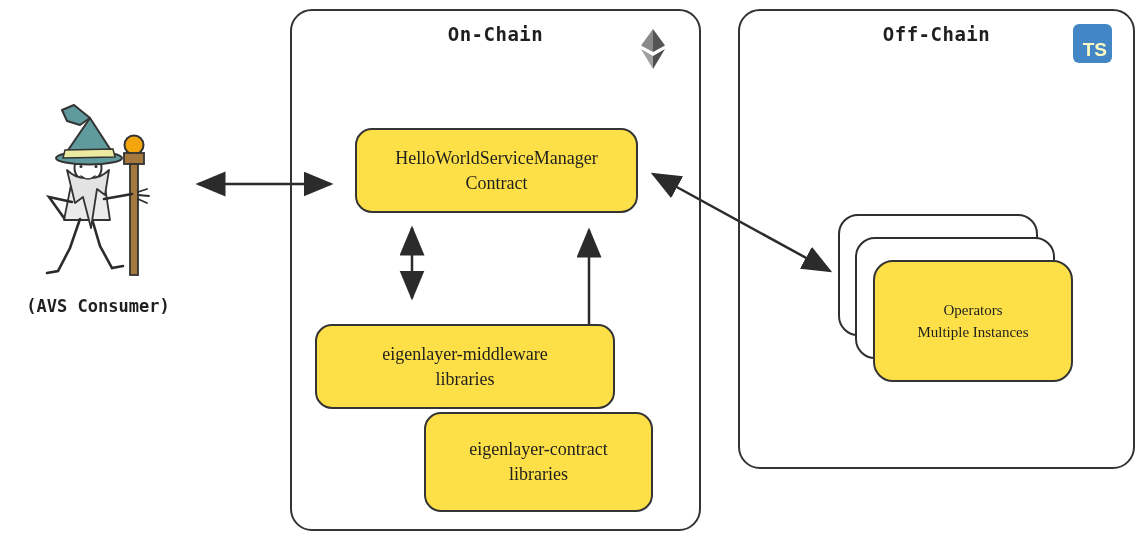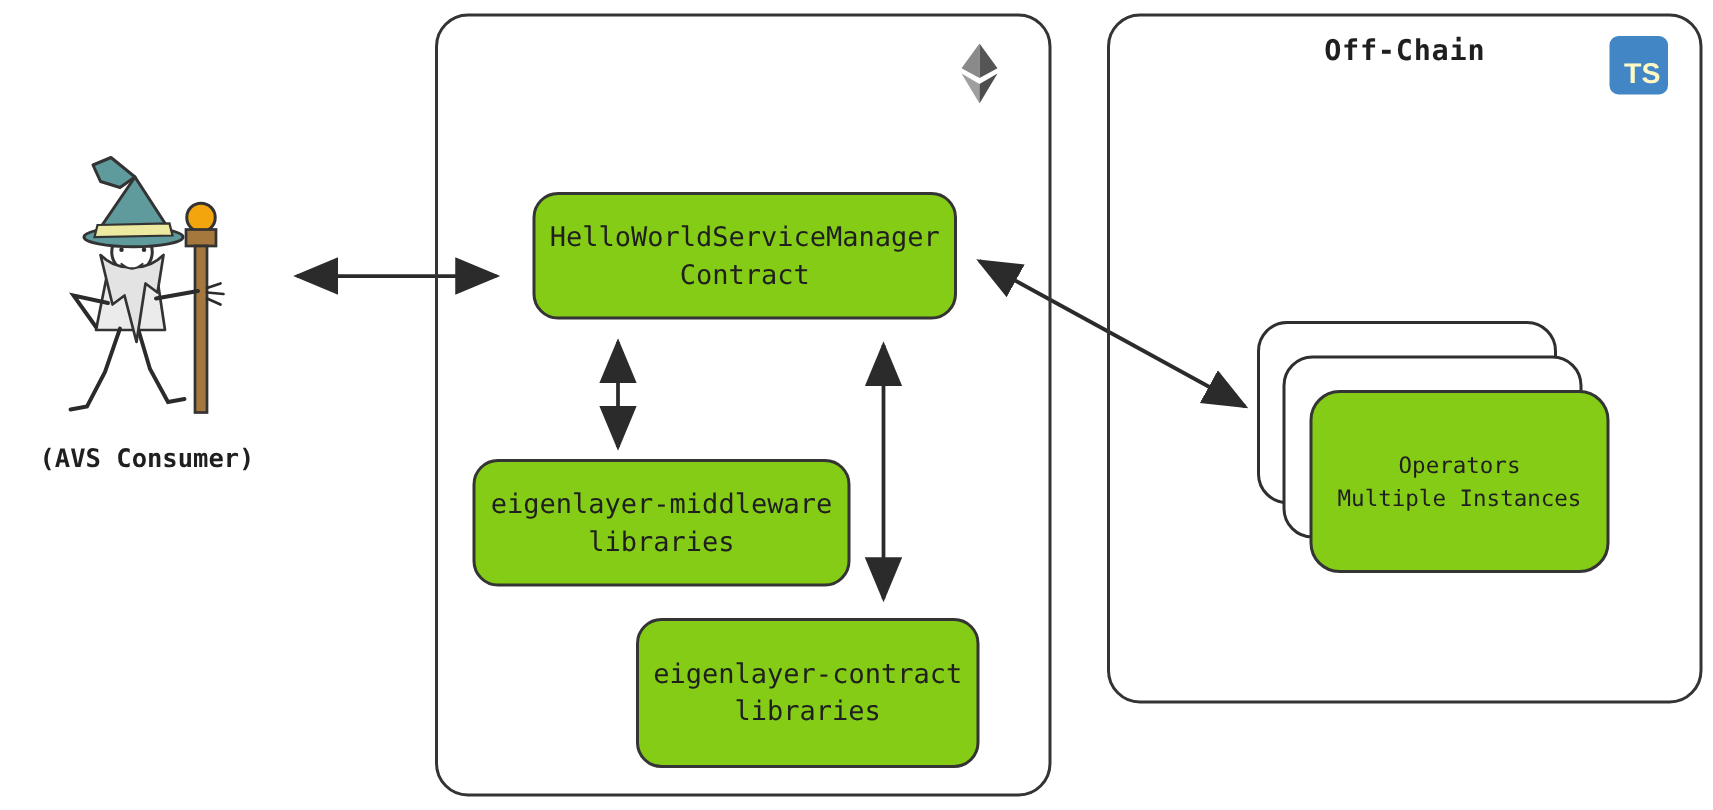--- a/index.html
+++ b/index.html
@@ -22,26 +22,26 @@
   .tsicon{
     position:absolute;left:333px;top:13px;width:39px;height:39px;border-radius:6px;
     display:flex;align-items:flex-end;justify-content:flex-end;box-sizing:border-box;
     padding:0 5px 4px 0;
   }
   .tsicon span{
     font-family:"Liberation Sans","DejaVu Sans",sans-serif;font-weight:bold;
     font-size:19px;color:#fef9c3;line-height:1;
   }
   .node{
-    position:absolute;border:2.5px solid #343434;border-radius:17px;background:#84cc16;
+    position:absolute;border:2.5px solid #343434;border-radius:17px;background:#fde047;
     box-sizing:border-box;display:flex;flex-direction:column;align-items:center;
-    justify-content:center;text-align:center;font-size:18px;line-height:25px;
+    justify-content:center;text-align:center;font-size:18px;line-height:25px;font-family:Liberation Serif, serif;
   }
   .hwsm{left:355px;top:128px;width:283px;height:85px;}
-  .middleware{left:315px;top:306px;width:252px;height:85px;}
+  .middleware{left:315px;top:324px;width:300px;height:85px;}
   .contract{left:424px;top:412px;width:229px;height:100px;}
   .stackbox{
     position:absolute;width:200px;height:122px;border:2.5px solid #2f2f2f;
     border-radius:20px;background:#ffffff;box-sizing:border-box;
   }
   .stack-back{left:838px;top:214px;}
   .stack-mid{left:855px;top:237px;}
   .operators{
     left:873px;top:260px;width:200px;height:122px;border-radius:20px;
     font-size:15px;line-height:22px;border-width:2.5px;
@@ -96,20 +96,21 @@
     <polygon points="70,18 44,56 94,55" fill="#5f9a9d" stroke="#333" stroke-width="2" stroke-linejoin="round"></polygon>
     <polygon points="70,18 54,5 42,10 47,21 60,25" fill="#5f9a9d" stroke="#333" stroke-width="2" stroke-linejoin="round"></polygon>
     <polygon points="45,50 93,49 95,57 43,58" fill="#ece9a0" stroke="#333" stroke-width="1.5"></polygon>
   </svg>
 
   <div class="enduser">
     <div>(AVS Consumer)</div>
   </div>
 
   <div class="container onchain">
+    <div class="ctitle">On-Chain</div>
     <svg class="eth" viewBox="0 0 26 40">
       <polygon points="13,0 1,16.5 13,23" fill="#8a8a8a"></polygon>
       <polygon points="13,0 25,16.5 13,23" fill="#555555"></polygon>
       <polygon points="1,20 13,27 13,40" fill="#9f9f9f"></polygon>
       <polygon points="25,20 13,27 13,40" fill="#4e4e4e"></polygon>
     </svg>
   </div>
 
   <div class="container offchain">
     <div class="ctitle">Off-Chain</div>

